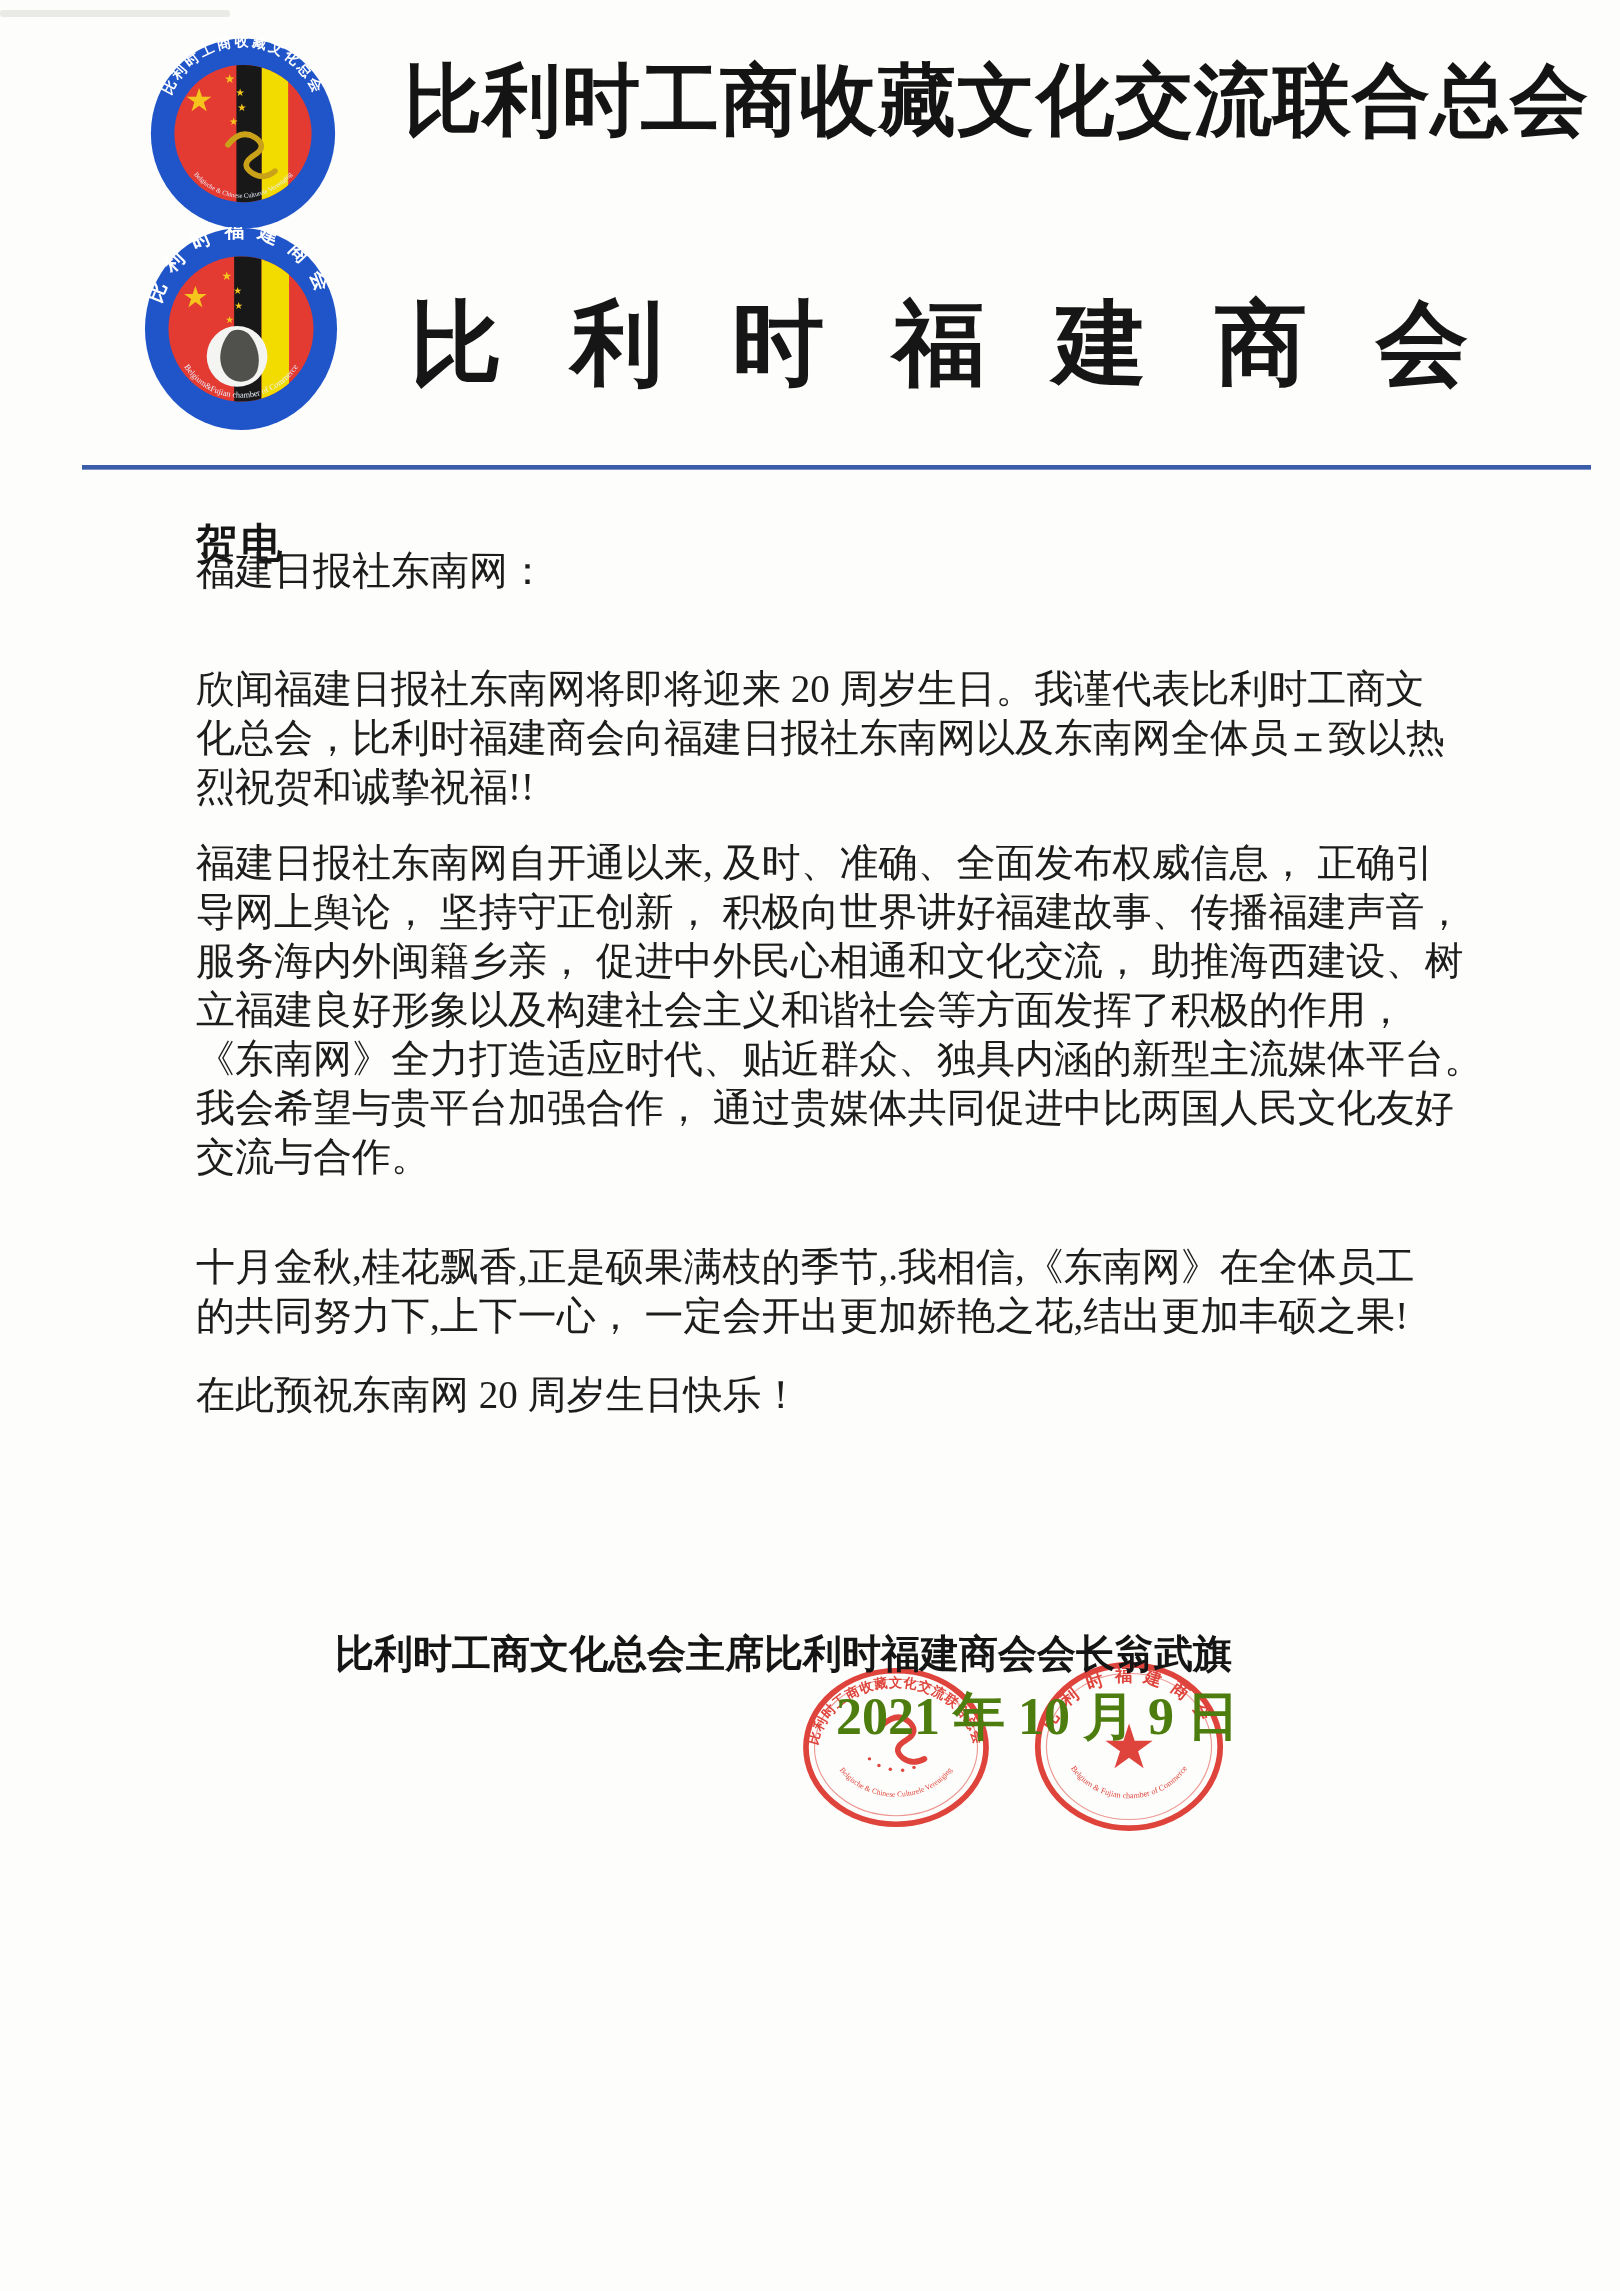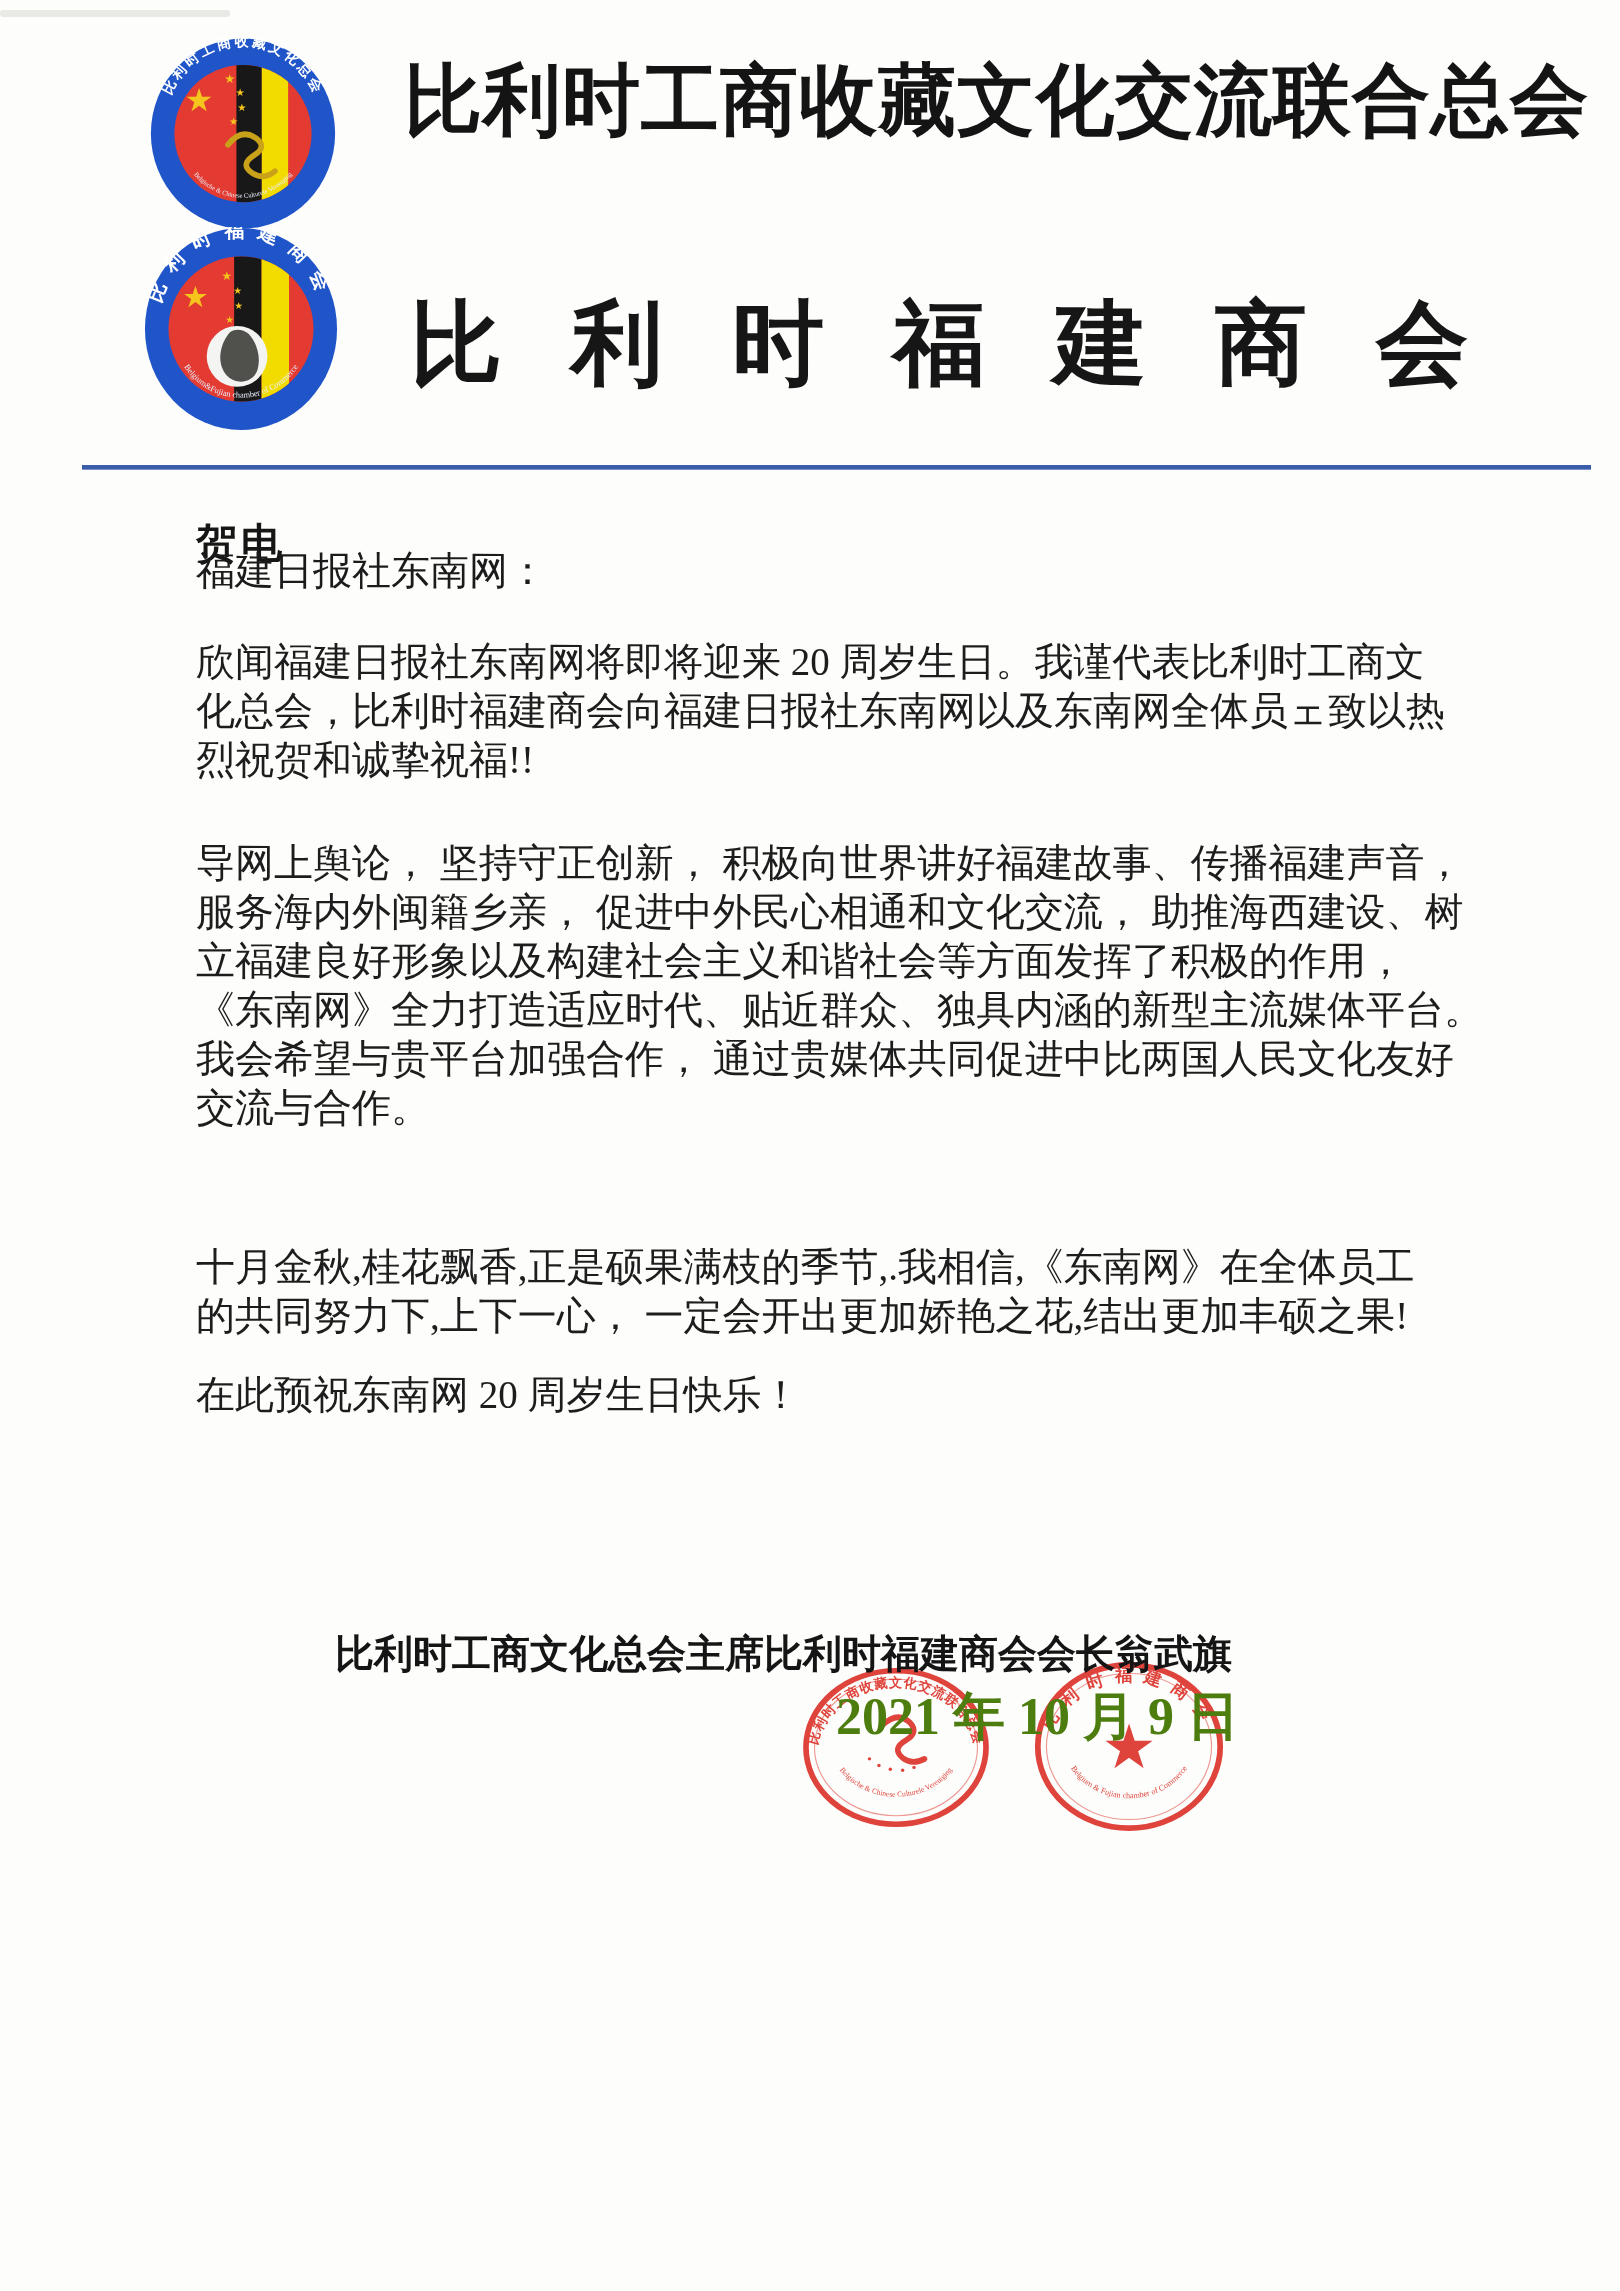--- a/index.html
+++ b/index.html
@@ -22,21 +22,21 @@
     position:absolute;left:410px;top:282px;margin:0;
     font-size:92px;font-weight:900;letter-spacing:69px;color:#161616;white-space:nowrap;
   }
   .divider{position:absolute;left:82px;top:465px;width:1509px;height:3.9px;background:#3b5ca9;box-shadow:0 1px 0 #7c93c8;}
   .title{
     position:absolute;left:196px;top:516px;width:1274px;text-align:left;
     font-size:41px;font-weight:700;letter-spacing:3.9px;color:#161616;
   }
   .salutation{position:absolute;left:196px;top:544px;font-size:39px;color:#1b1b1b;}
   .para{position:absolute;left:196px;width:1304px;}
-  .p1{top:637px;} .p2{top:838px;} .p3{top:1230px;margin-top:12px;} .p4{top:1370px;}
+  .p1{top:664px;} .p2{top:838px;} .p3{top:1230px;margin-top:12px;} .p4{top:1370px;}
   .line{height:49px;line-height:49px;font-size:39px;white-space:nowrap;color:#1d1d1d;}
   .signature{
     position:absolute;left:335px;top:1627px;font-size:39px;font-weight:700;
     color:#151515;white-space:nowrap;z-index:3;
   }
   .date{
     position:absolute;left:812px;top:1682px;font-size:52px;font-weight:700;
     color:#4d7c0f;white-space:nowrap;z-index:3;margin-left:24px;
   }
   .seal{position:absolute;z-index:2;opacity:.92;}
@@ -119,20 +119,21 @@
   <div class="title">贺电</div>
   <div class="salutation">福建日报社东南网：</div>
 
   <div class="para p1">
     <div class="line">欣闻福建日报社东南网将即将迎来 20 周岁生日。我谨代表比利时工商文</div>
     <div class="line">化总会，比利时福建商会向福建日报社东南网以及东南网全体员ェ致以热</div>
     <div class="line">烈祝贺和诚挚祝福!!</div>
   </div>
 
   <div class="para p2">
+    <div class="line"> 福建日报社东南网自开通以来, 及时、准确、全面发布权威信息， 正确引</div>
     <div class="line">导网上舆论， 坚持守正创新， 积极向世界讲好福建故事、传播福建声音，</div>
     <div class="line">服务海内外闽籍乡亲， 促进中外民心相通和文化交流， 助推海西建设、树</div>
     <div class="line">立福建良好形象以及构建社会主义和谐社会等方面发挥了积极的作用，</div>
     <div class="line">《东南网》全力打造适应时代、贴近群众、独具内涵的新型主流媒体平台。</div>
     <div class="line">我会希望与贵平台加强合作， 通过贵媒体共同促进中比两国人民文化友好</div>
     <div class="line">交流与合作。</div>
   </div>
 
   <div class="para p3">
     <div class="line">十月金秋,桂花飘香,正是硕果满枝的季节,.我相信,《东南网》在全体员工</div>

